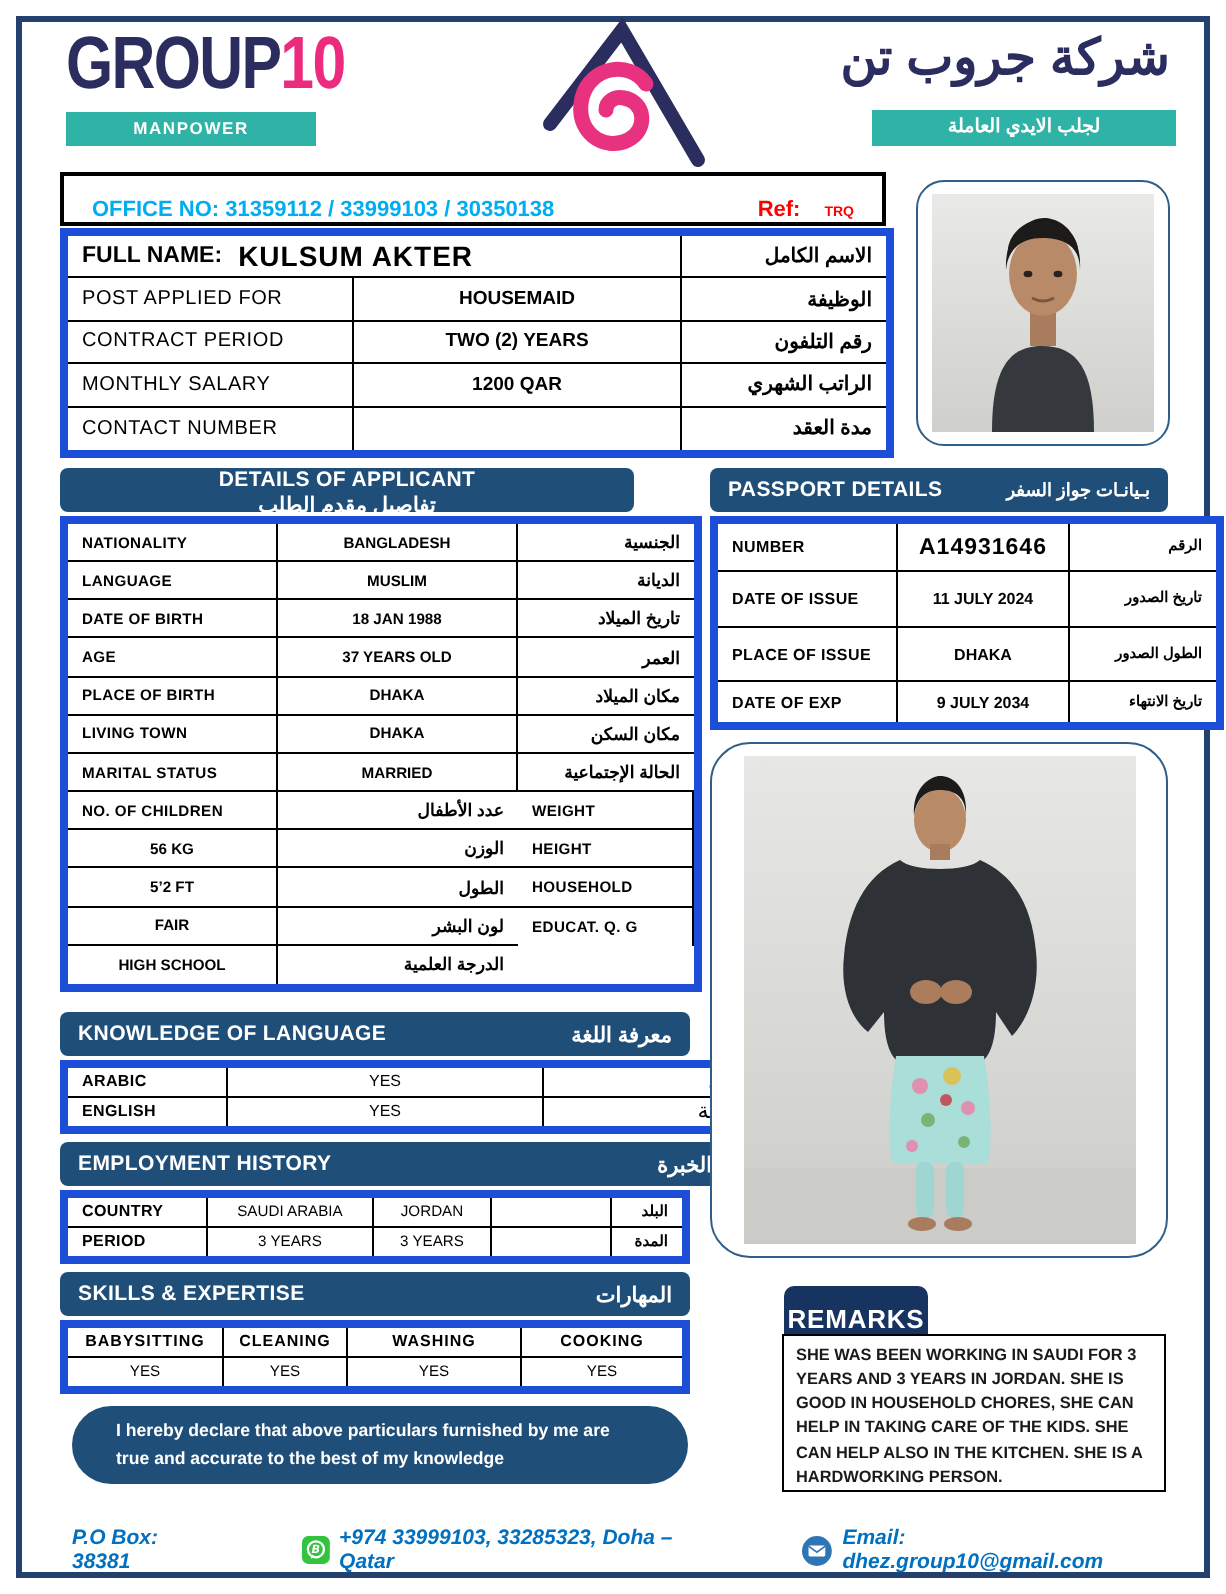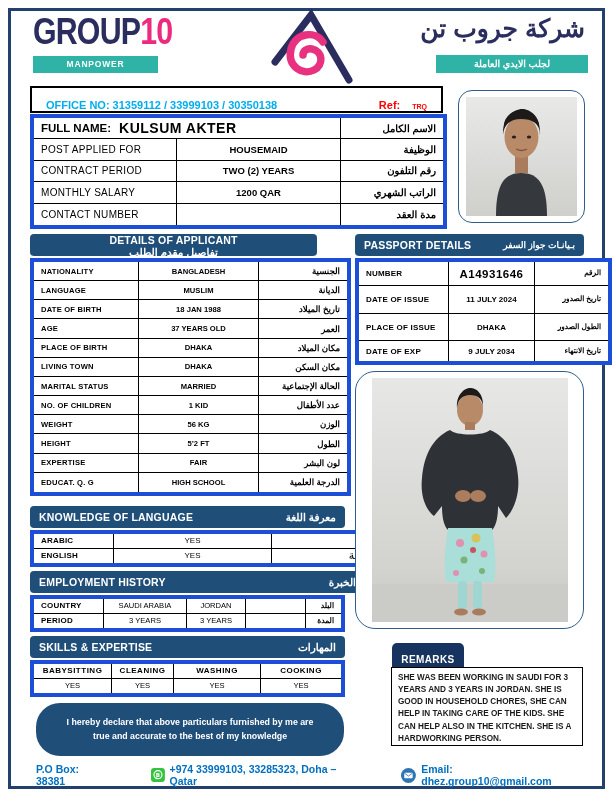--- a/index.html
+++ b/index.html
@@ -68,38 +68,38 @@
   .lang-tbl .ar { font-size:11px; font-weight:normal; }
 
   .emp-tbl { left:30px; top:595px; width:315px; height:37px; grid-template-columns:70px 83px 59px 60px 1fr; grid-auto-rows:1fr; }
   .emp-tbl .val { font-size:7.6px; }
   .emp-tbl .ar { font-size:7.6px; }
 
   .skill-tbl { left:30px; top:660px; width:315px; height:37px; grid-template-columns:78px 62px 87px 1fr; grid-auto-rows:1fr; }
   .skill-tbl .hd { justify-content:center; font-weight:bold; font-size:8px; letter-spacing:0.5px; }
   .skill-tbl .val { font-size:7.6px; }
 
-  .declaration { position:absolute; left:36px; top:703px; width:308px; height:53px; background:#1f4e79; border-radius:24px;
-    color:#fff; display:flex; align-items:center; justify-content:center; text-align:center; padding:0 22px;
+  .declaration { position:absolute; left:36px; top:703px; width:308px; height:39px; background:#1f4e79; border-radius:24px;
+    color:#fff; display:flex; align-items:center; justify-content:center; text-align:left; padding:0 22px;
     font-size:8.8px; font-weight:bold; line-height:1.5; }
 
   
   .pass-tbl { left:355px; top:258px; width:257px; height:107px; grid-template-columns:90px 86px 1fr; grid-template-rows:24px 28px 27px 1fr; }
   .pass-tbl .lab { font-size:8px; }
   .pass-tbl .val { font-size:8px; font-weight:bold; }
   .pass-num { font-size:11.5px !important; letter-spacing:0.5px; }
   .pass-tbl .ar { font-size:7.4px; line-height:1.2; }
 
   .remarks-badge { position:absolute; left:392px; top:643px; width:72px; height:32px; background:#16345f; border-radius:5px;
-    color:#fff; font-weight:bold; font-size:10px; display:flex; align-items:center; justify-content:center; letter-spacing:0.4px; }
+    color:#fff; font-weight:bold; font-size:13px; display:flex; align-items:center; justify-content:center; letter-spacing:0.4px; }
   .remarks-box { position:absolute; left:391px; top:667px; width:192px; height:79px; border:1.6px solid #000; background:#fff;
     padding:4px 6px; font-size:8.2px; font-weight:bold; color:#1a1a1a; line-height:1.48; }
 
   
-  .footer { position:absolute; left:14px; right:28px; top:762px; height:26px; display:flex; align-items:center; color:#0070c0; font-weight:bold; font-size:10.5px; }
+  .footer { position:absolute; left:14px; right:28px; top:762px; height:26px; display:flex; align-items:center; color:#0070c0; font-weight:bold; font-size:10.5px;font-style:italic; }
   .f-pobox { margin-left:22px; }
   .f-phone { margin-left:40px; display:flex; align-items:center; gap:5px; }
   .f-email { margin-left:36px; display:flex; align-items:center; gap:5px; }
   .icon-wa { width:14px; height:14px; }
   .icon-mail { width:15px; height:15px; }
 </style>
 </head>
 <body>
 
 <div class="page">
@@ -193,29 +193,28 @@
     <div class="c lab">PLACE OF BIRTH</div>
     <div class="c val">DHAKA</div>
     <div class="c nr ar">مكان الميلاد</div>
     <div class="c lab">LIVING TOWN</div>
     <div class="c val">DHAKA</div>
     <div class="c nr ar">مكان السكن</div>
     <div class="c lab">MARITAL STATUS</div>
     <div class="c val">MARRIED</div>
     <div class="c nr ar">الحالة الإجتماعية</div>
     <div class="c lab">NO. OF CHILDREN</div>
-    <div class="c val">1 KID</div>
     <div class="c nr ar">عدد الأطفال</div>
     <div class="c lab">WEIGHT</div>
     <div class="c val">56 KG</div>
     <div class="c nr ar">الوزن</div>
     <div class="c lab">HEIGHT</div>
     <div class="c val">5’2 FT</div>
     <div class="c nr ar">الطول</div>
-    <div class="c lab">EXPERTISE</div>
+    <div class="c lab">HOUSEHOLD</div>
     <div class="c val">FAIR</div>
     <div class="c nr ar">لون البشر</div>
     <div class="c nb lab">EDUCAT. Q. G</div>
     <div class="c nb val">HIGH SCHOOL</div>
     <div class="c nr nb ar">الدرجة العلمية</div>
   </div>
 
   <div class="sec-head" style="left:30px; top:506px; width:315px;">
     <span class="en">KNOWLEDGE OF LANGUAGE</span>
     <span class="ar-t">معرفة اللغة</span>

